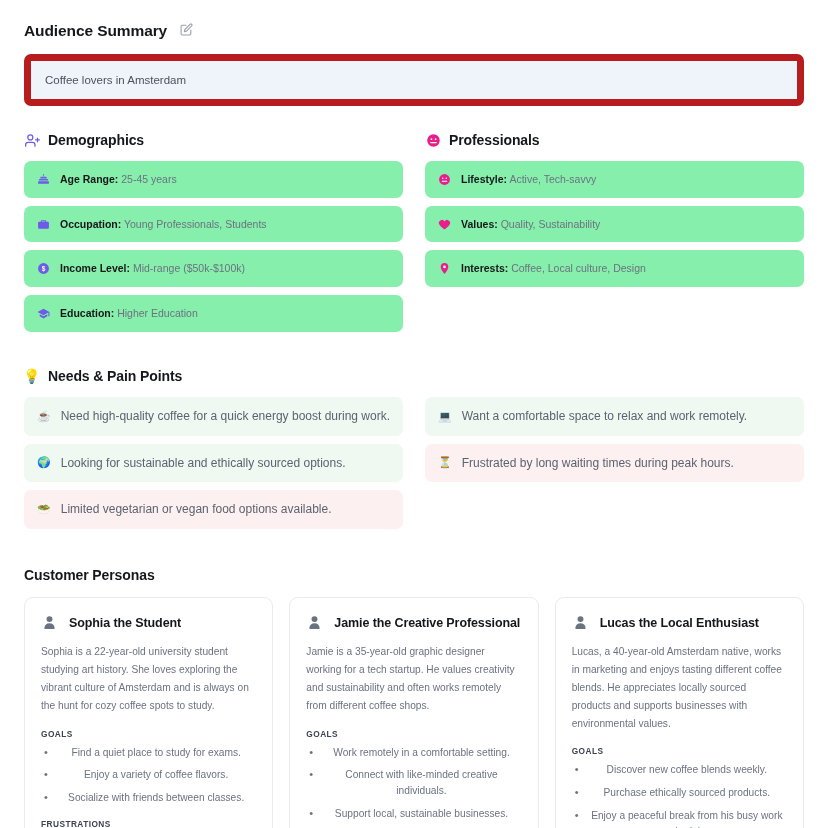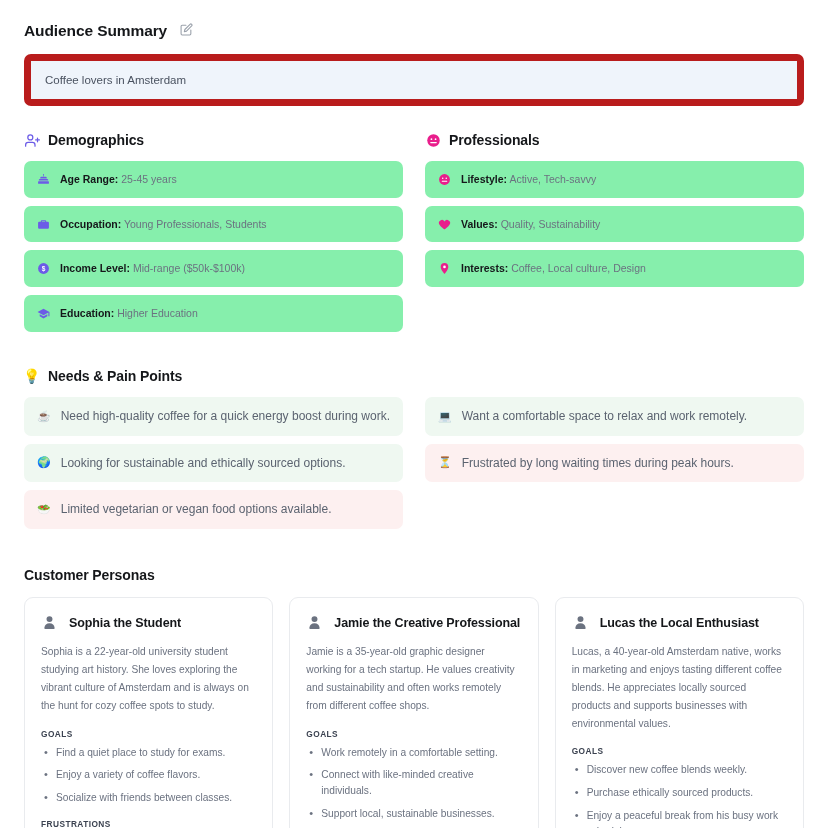--- a/index.html
+++ b/index.html
@@ -185,20 +185,21 @@
     font-size: 8.3px;
     font-weight: 700;
     letter-spacing: 0.45px;
     color: #3b4250;
     margin-bottom: 6px;
   }
   .persona-list {
     list-style: none;
     margin: 0 0 13px 0;
     padding: 0;
+    text-align: center;
   }
   .persona-list li {
     font-size: 10.2px;
     color: #6b7280;
     line-height: 1.55;
     padding-left: 15px;
     position: relative;
     margin-bottom: 7px;
   }
   .persona-list li::before {

